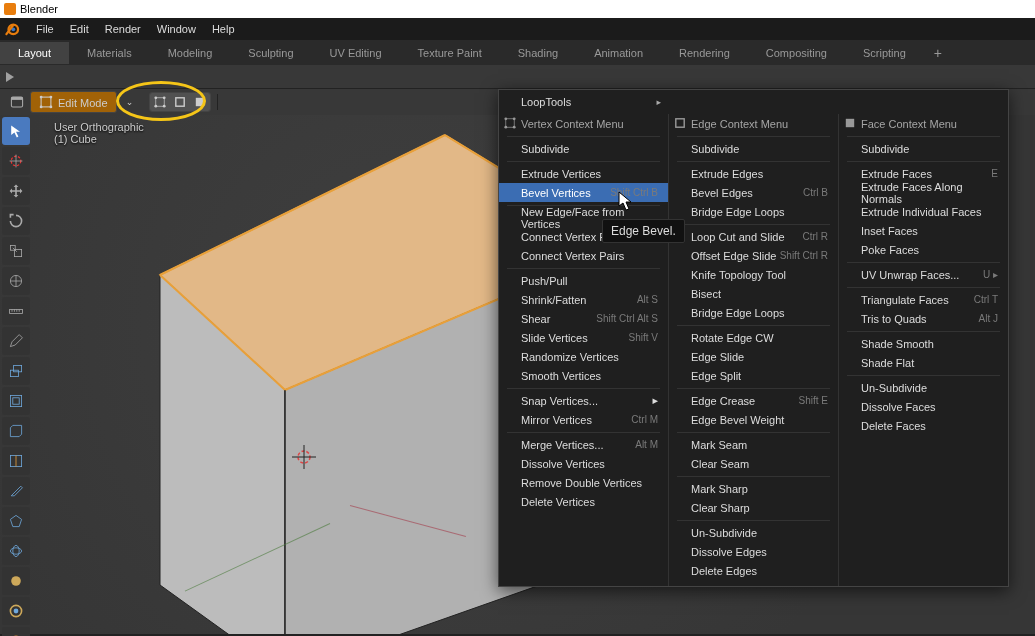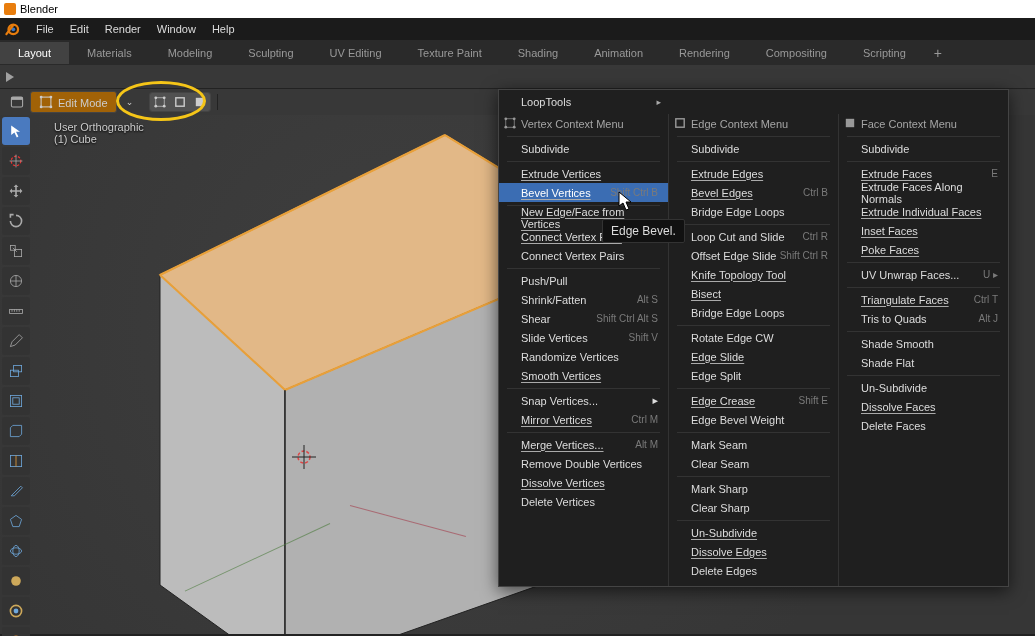--- a/index.html
+++ b/index.html
@@ -36,21 +36,21 @@
 .ctx-col:last-child { border-right:none; }
 .ctx-row { height:19px; display:flex; align-items:center; padding:0 10px 0 22px; color:#ddd; position:relative; font-size:11px; }
 .ctx-row .sc { margin-left:auto; color:#7a7a7a; font-size:10px; }
 .ctx-row.header { color:#a5a5a5; padding-left:22px; }
 .ctx-row.header .ic { position:absolute; left:4px; }
 .ctx-row.sep { height:6px; }
 .ctx-row.sep::after { content:""; position:absolute; left:8px; right:8px; top:3px; height:1px; background:#333; }
 .ctx-row.sub { padding-left:22px; color:#ddd; }
 .ctx-row.sub .arrow { position:absolute; right:8px; color:#aaa; font-size:9px; }
 .ctx-row.highlight { background:#3b6db3; color:#fff; }
-.ctx-row .ut { text-decoration:underline; text-decoration-color:#aaa; text-underline-offset:2px; text-decoration-thickness:1px;}
+.ctx-row .ut { text-decoration-color:#aaa; text-underline-offset:2px; text-decoration-thickness:1px;}
 .tooltip { position:absolute; left:602px; top:104px; background:#111; color:#ddd; padding:4px 8px; border:1px solid #333; border-radius:2px; z-index:25; font-size:12px; }
 .cursor { position:absolute; left:618px; top:76px; z-index:30; pointer-events:none; }
 .bottom-fade { position:absolute; left:0; right:0; bottom:0; height:2px; background:#222; }
 svg.mini { width:14px; height:14px; }
 .left-tools svg.mini { width:16px; height:16px; }
 .red-line { position:absolute; left:350px; top:390px; width:120px; height:1px; background:#a33a4a; transform:rotate(15deg); transform-origin:left; opacity:0.6; z-index:1;}
 .green-line { position:absolute; left:330px; top:408px; width:160px; height:1px; background:#4a7a3a; transform:rotate(155deg); transform-origin:left; opacity:0.6; z-index:1;}
 </style>
 </head>
 <body>
@@ -363,24 +363,24 @@
           <div class="ctx-row interactive">
             <span class="ut">Mirror Vertices</span>
             <span class="sc">Ctrl M</span>
           </div>
           <div class="ctx-row sep"></div>
           <div class="ctx-row interactive">
             <span class="ut">Merge Vertices...</span>
             <span class="sc">Alt M</span>
           </div>
           <div class="ctx-row interactive">
+            <span class="ut">Dissolve Vertices</span>
+          </div>
+          <div class="ctx-row interactive">
             <span>Remove Double Vertices</span>
-          </div>
-          <div class="ctx-row interactive">
-            <span class="ut">Dissolve Vertices</span>
           </div>
           <div class="ctx-row interactive">
             <span>Delete Vertices</span>
           </div>
         </div>
         <div class="ctx-col">
           <div class="ctx-row header">
             <span class="ic"><svg class="mini" viewBox="0 0 20 20">
                 <rect x="4" y="4" width="12" height="12" fill="none" stroke="#999" stroke-width="2"></rect>
               </svg></span>

